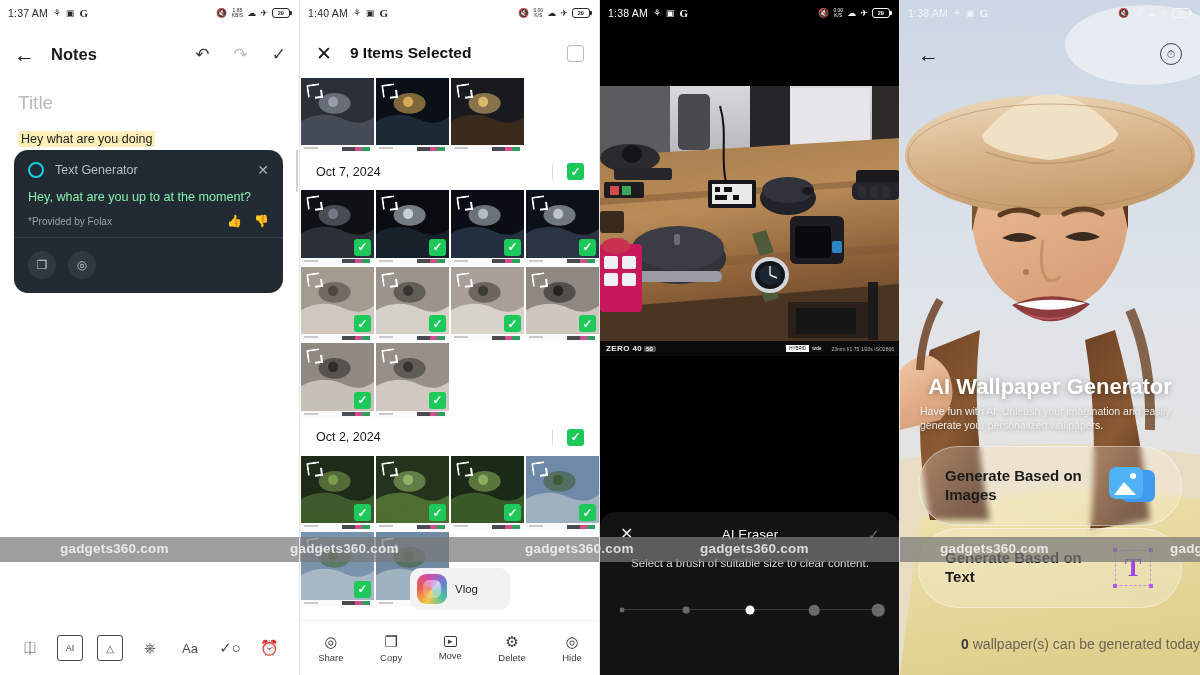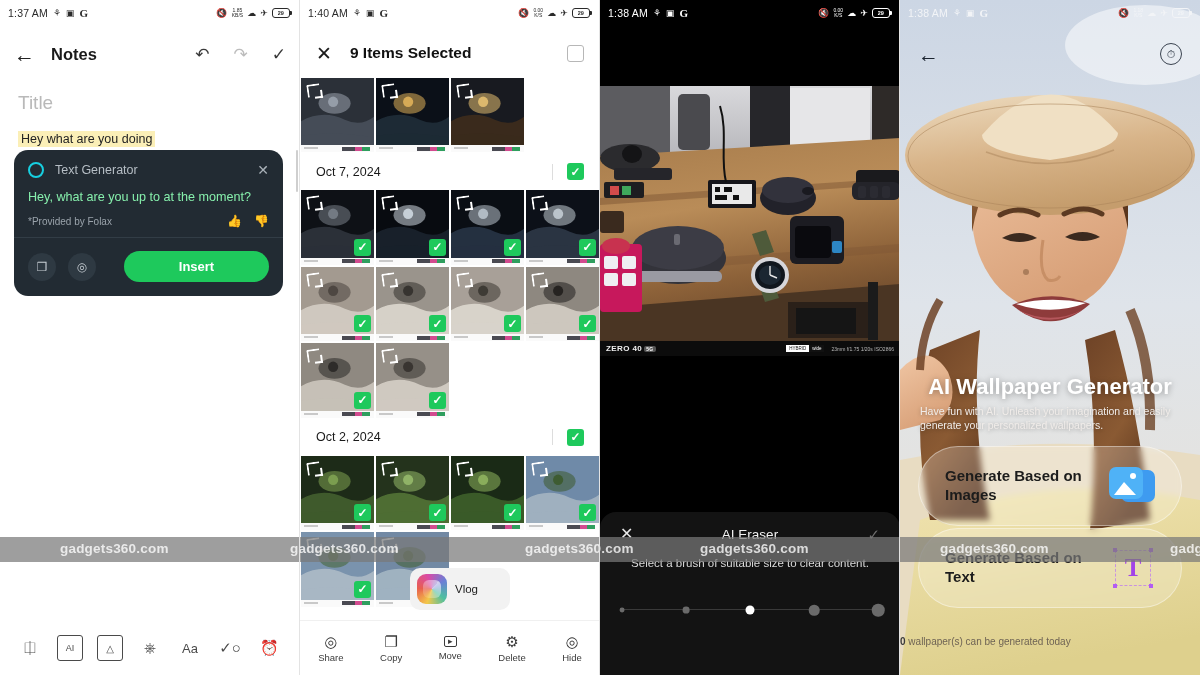--- a/index.html
+++ b/index.html
@@ -163,22 +163,22 @@
   .wp-imgic .f:after { content:""; position:absolute; left:5px; bottom:4px; width:0; height:0;
     border-left:10px solid transparent; border-right:12px solid transparent; border-bottom:13px solid #fff; }
   .wp-imgic .f:before { content:""; position:absolute; right:7px; top:6px; width:6px; height:6px;
     border-radius:50%; background:#fff; z-index:2; }
   .wp-txtic { margin-left:auto; width:44px; height:40px; position:relative;
     display:flex; align-items:center; justify-content:center; }
   .wp-txtic .T { font-size:25px; font-weight:bold; color:#a243e8;
     font-family:"Liberation Serif", serif; }
   .wp-txtic .bx { position:absolute; inset:2px 4px; border:1px dashed rgba(190,120,240,.75); }
   .wp-txtic .h { position:absolute; width:4px; height:4px; background:#b35cf2; }
-  .wp-note { position:absolute; top:636px; left:0; right:0; text-align:left;
-    font-size:10px; color:#6e6354; z-index:5; }
+  .wp-note { position:absolute; top:636px; left:0; right:0; text-align:right;
+    font-size:14px; color:#6e6354; z-index:5; }
   .wp-note b { color:#3a3a3a; }
 
   
   .wm-band { position:absolute; left:0; right:0; top:537px; height:25px;
     background:rgba(120,120,120,.72); z-index:60; }
   .wm-band .wm { position:absolute; top:4px; font-size:13.5px; font-weight:bold;
     color:rgba(255,255,255,.78); letter-spacing:.2px; }
 
   .vline { position:absolute; top:0; bottom:0; width:1px; background:#e3e3e3; z-index:70; }
 </style>
@@ -234,21 +234,20 @@
         <span class="tg-prov">*Provided by Folax</span>
         <span class="tg-fb">
           <span>👍</span>
           <span>👎</span>
         </span>
       </div>
       <div class="tg-rule"></div>
       <div class="tg-foot">
         <span class="tg-rb">❐</span>
         <span class="tg-rb">◎</span>
-        <button class="tg-insert">Insert</button>
       </div>
     </div>
 
     <div class="notes-toolbar">
       <span class="nt-ic">⎅</span>
       <span class="nt-ic" style="font-size:9px;border:1.3px solid #4a4a4a;border-radius:3px;">AI</span>
       <span class="nt-ic" style="border:1.3px solid #4a4a4a;border-radius:3px;font-size:10px;">△</span>
       <span class="nt-ic">⎈</span>
       <span class="nt-ic" style="font-size:13px;">Aa</span>
       <span class="nt-ic">✓○</span>

